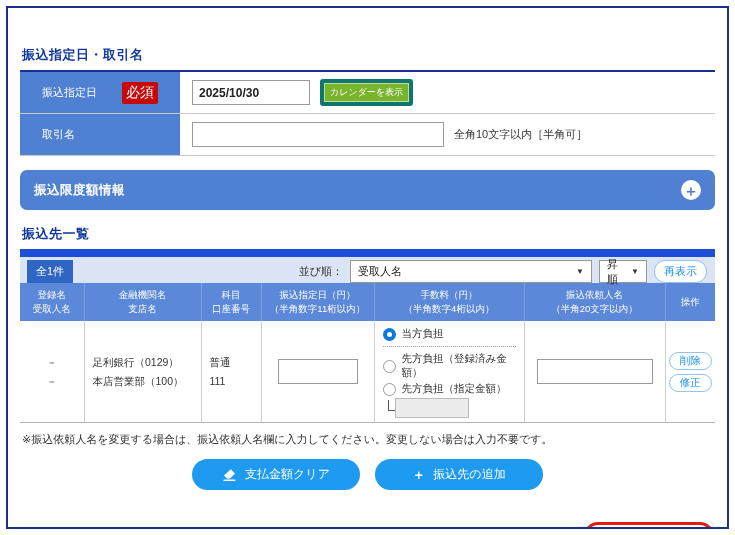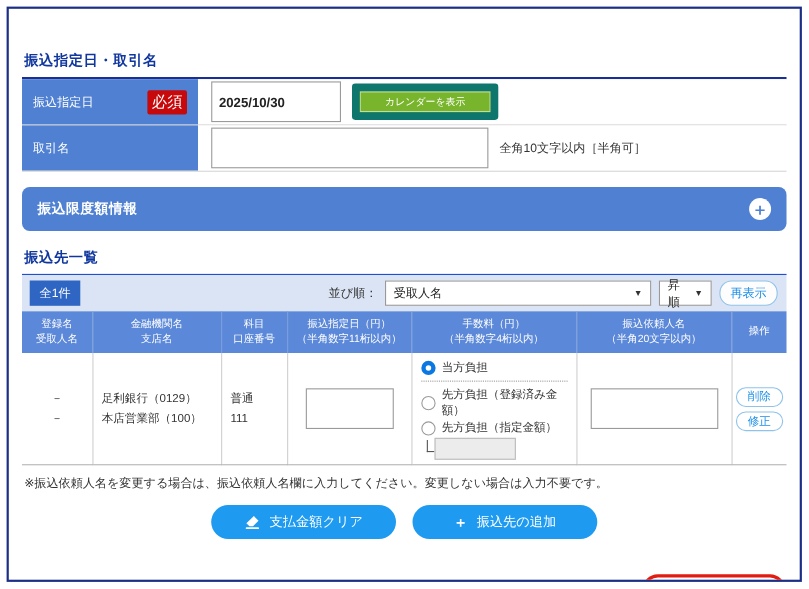--- a/index.html
+++ b/index.html
@@ -5,37 +5,37 @@
   * { margin:0; padding:0; box-sizing:border-box; }
   html,body { width:735px; height:535px; background:#fff; font-family:"Liberation Sans","DejaVu Sans",sans-serif; }
   .frame { position:absolute; inset:6px; border:2px solid #1b2f86; background:#fff; overflow:hidden; }
   .content { padding:8px 12px 0 12px; }
 
   .section-title { color:#10379e; font-size:13px; font-weight:bold; letter-spacing:.5px; padding:2px 2px 6px 2px;margin-top:28px; }
 
   
   .form-table { border-top:2px solid #1a2f96; }
   .form-row { display:flex; border-bottom:1px solid #c9c9c9; height:42px; }
-  .form-label { width:160px; background:#4f80d1; color:#fff; font-size:11px; display:flex; align-items:center; padding:0 10px; }
+  .form-label { width:160px; background:#4f80d1; color:#fff; font-size:11px; display:flex; align-items:center; padding:0 22px; }
   .req-badge { margin-left:auto; background:#c8090b; color:#fff; font-size:14px; padding:2px 4px; border-radius:2px; }
   .form-value { flex:1; display:flex; align-items:center; padding-left:12px; gap:10px; background:#fff; }
-  input.txt { border:1px solid #9a9a9a; height:37px; font-size:12px; padding:0 6px; font-family:inherit; color:#222; }
+  input.txt { border:1px solid #9a9a9a; height:25px; font-size:12px; padding:0 6px; font-family:inherit; color:#222; }
   .date-input { width:118px; font-weight:bold; }
   .name-input { width:252px; height:27px; }
   .hint { font-size:11px; color:#333; }
-  .calendar-btn { background:#79b42d; border:7px solid #0f766e; box-shadow:inset 0 0 0 1px rgba(255,255,255,.55); color:#fff; font-size:9px; padding:3px 23px; border-radius:3px; cursor:pointer; }
+  .calendar-btn { background:#79b42d; border:4px solid #0f766e; box-shadow:inset 0 0 0 1px rgba(255,255,255,.55); color:#fff; font-size:9px; padding:3px 6px; border-radius:3px; cursor:pointer; }
 
   
   .limit-banner { margin-top:14px; height:40px; background:#4f80d1; border-radius:7px; display:flex; align-items:center; padding:0 14px; cursor:pointer; }
   .limit-title { color:#fff; font-size:12.5px; font-weight:bold; letter-spacing:.5px; }
   .plus-icon { margin-left:auto; width:20px; height:20px; background:#fff; border-radius:50%; color:#4f80d1; font-size:15px; font-weight:bold; display:flex; align-items:center; justify-content:center; line-height:1; }
 
   
   .list-title { margin-top:13px; }
-  .toolbar { border-top:1px solid #1d4ed8; background:#dbe4f4; height:34px; display:flex; align-items:center; padding:0 6px; }
+  .toolbar { border-top:8px solid #1d4ed8; background:#dbe4f4; height:34px; display:flex; align-items:flex-end; padding:0 6px; }
   .count-badge { background:#2f66c4; color:#fff; font-size:11px; padding:4px 9px; margin-left:1px; }
   .sort-group { margin-left:auto; display:flex; align-items:center; gap:7px; }
   .sort-label { font-size:11px; color:#333; }
   .selectbox { background:#fff; border:1px solid #999; height:23px; display:flex; align-items:center; font-size:11px; padding:0 7px; cursor:pointer; color:#222; }
   .sel-main { width:242px; justify-content:space-between; }
   .sel-order { width:48px; gap:5px; }
   .caret { font-size:8px; color:#333; }
   .refresh-btn { background:#fdfdfd; border:1.5px solid #8fc3ea; color:#1e90e8; font-size:11px; border-radius:11px; padding:3px 9px; cursor:pointer; margin-right:2px; }
 
   

